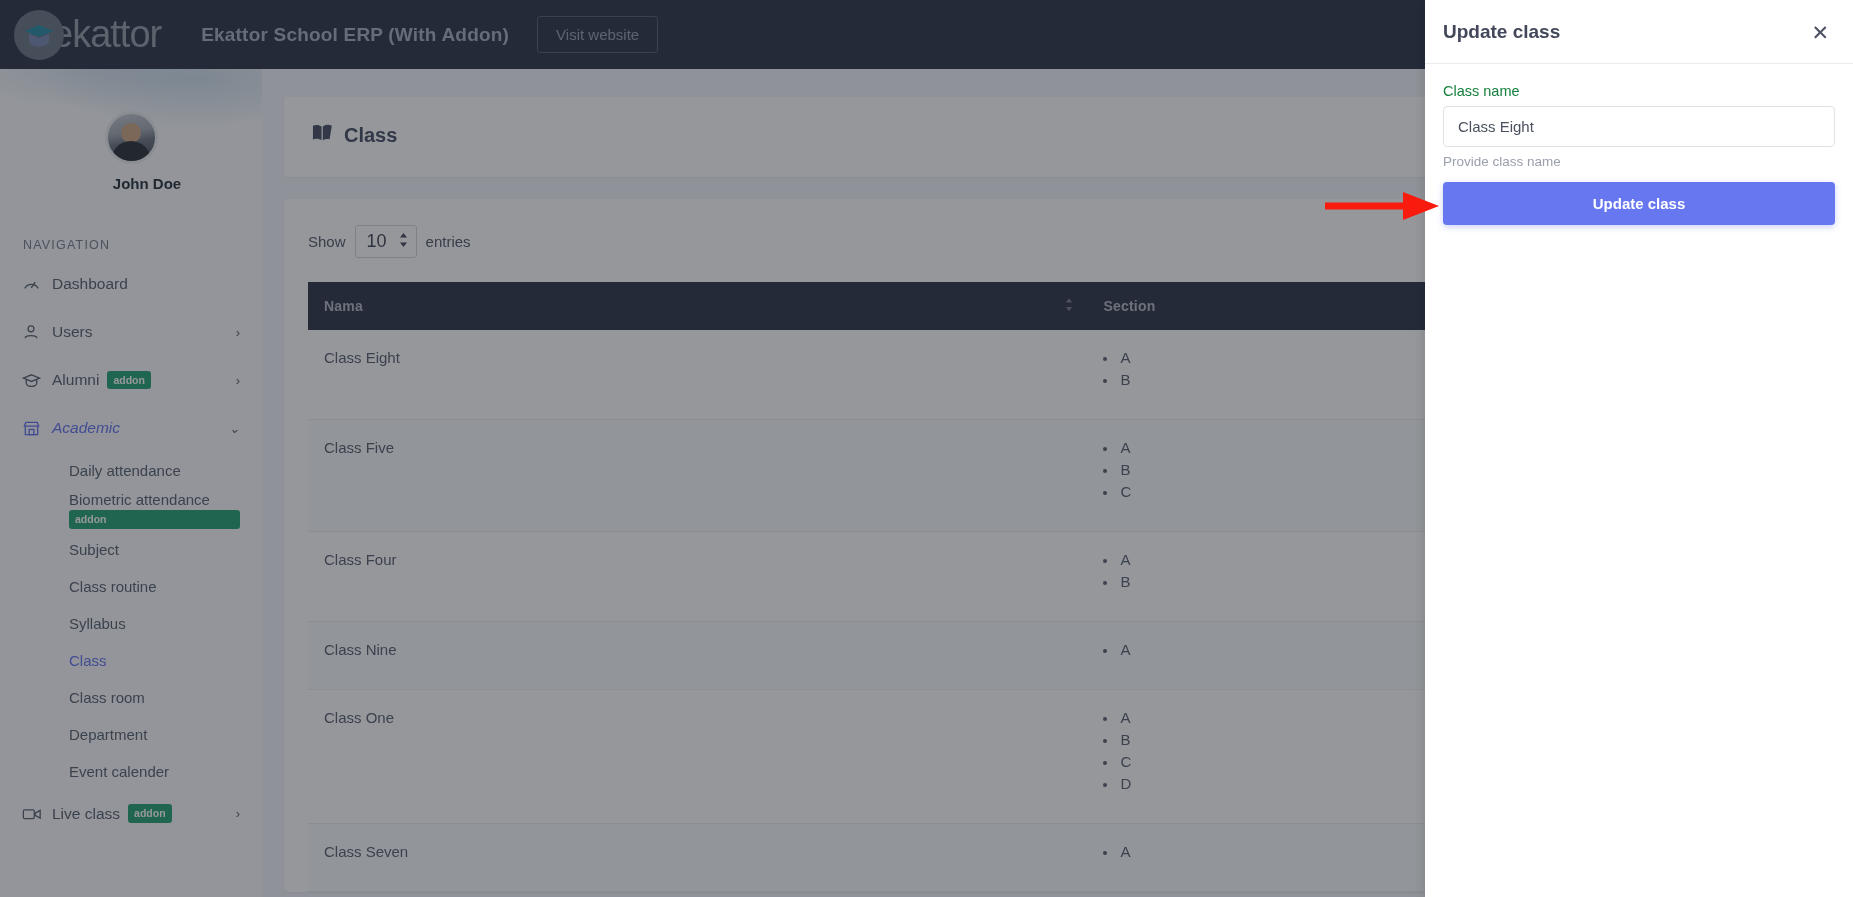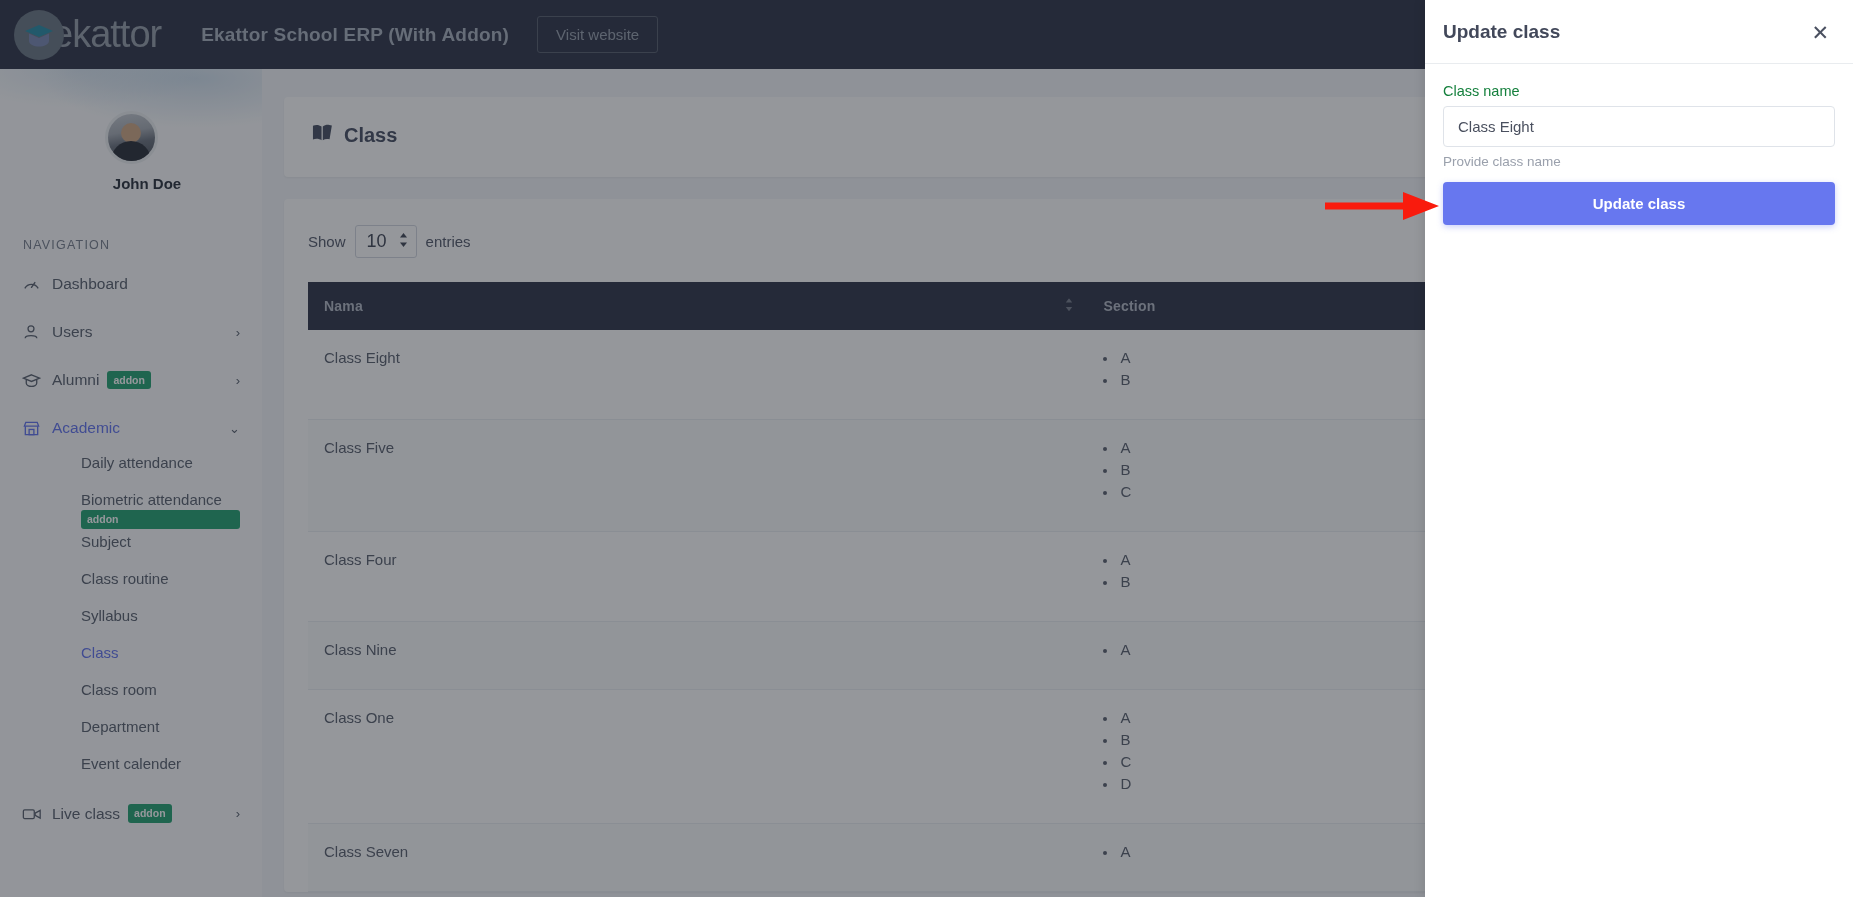--- a/index.html
+++ b/index.html
@@ -74,30 +74,30 @@
     color: #7b8290; font-weight: 500;
   }
   .nav-item {
     display: flex; align-items: center; height: 48px; padding: 0 22px;
     color: #5d6472; font-size: 15.5px; cursor: pointer; position: relative;
   }
   .nav-item .ico {
     width: 30px; flex: 0 0 30px; display: flex; align-items: center;
     color: #5d6472;
   }
-  .nav-item.active { color: #6777ef; }
+  .nav-item.active { color: #6777ef; font-style: italic; }
   .nav-item.active .ico { color: #6777ef; }
   .nav-item .chev { margin-left: auto; font-size: 13px; color: #5d6472; }
   .badge-addon {
     background: #28a475; color: #fff; font-size: 10.5px; font-weight: bold;
     padding: 2px 6px; border-radius: 3px; margin-left: 8px; line-height: 1.4;
   }
   .sub-item {
-    display: flex; align-items: flex-start; flex-wrap: wrap; min-height: 37px;
-    padding: 2px 22px 2px 51px; color: #5d6472; font-size: 15px; cursor: pointer; margin-left: 30px;
+    display: flex; align-items: center; flex-wrap: wrap; min-height: 37px;
+    padding: 2px 22px 2px 69px; color: #5d6472; font-size: 15px; cursor: pointer;
   }
   .sub-item.active { color: #6777ef; }
   .sub-item .badge-addon { margin-left: 0; margin-top: 2px; flex-basis: 100%;
     width: max-content; }
 
   
   .content { position: absolute; top: 69px; left: 262px; right: 0; bottom: 0;
     background: #f4f6f9; padding: 28px 0 0 22px; }
   .card { background: #fff; border-radius: 4px; box-shadow: 0 1px 2px rgba(0,0,0,.05); }
   .card-title-wrap { padding: 26px 28px 30px 28px; margin-right: 22px; }

